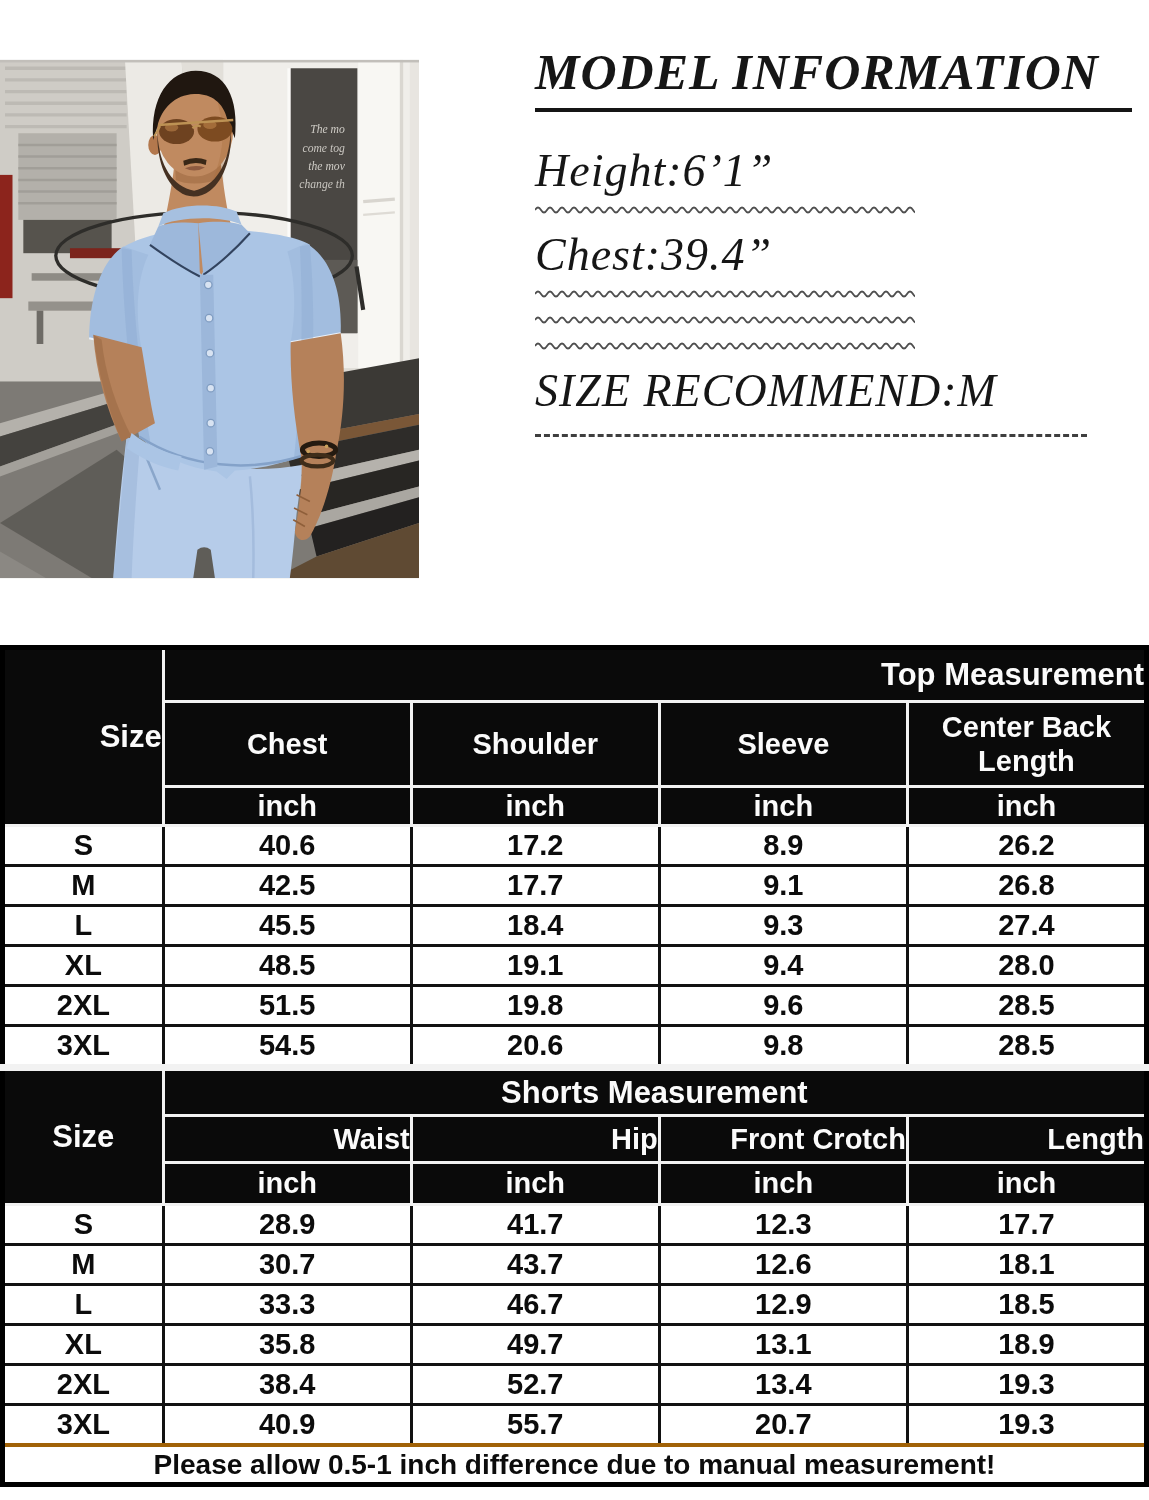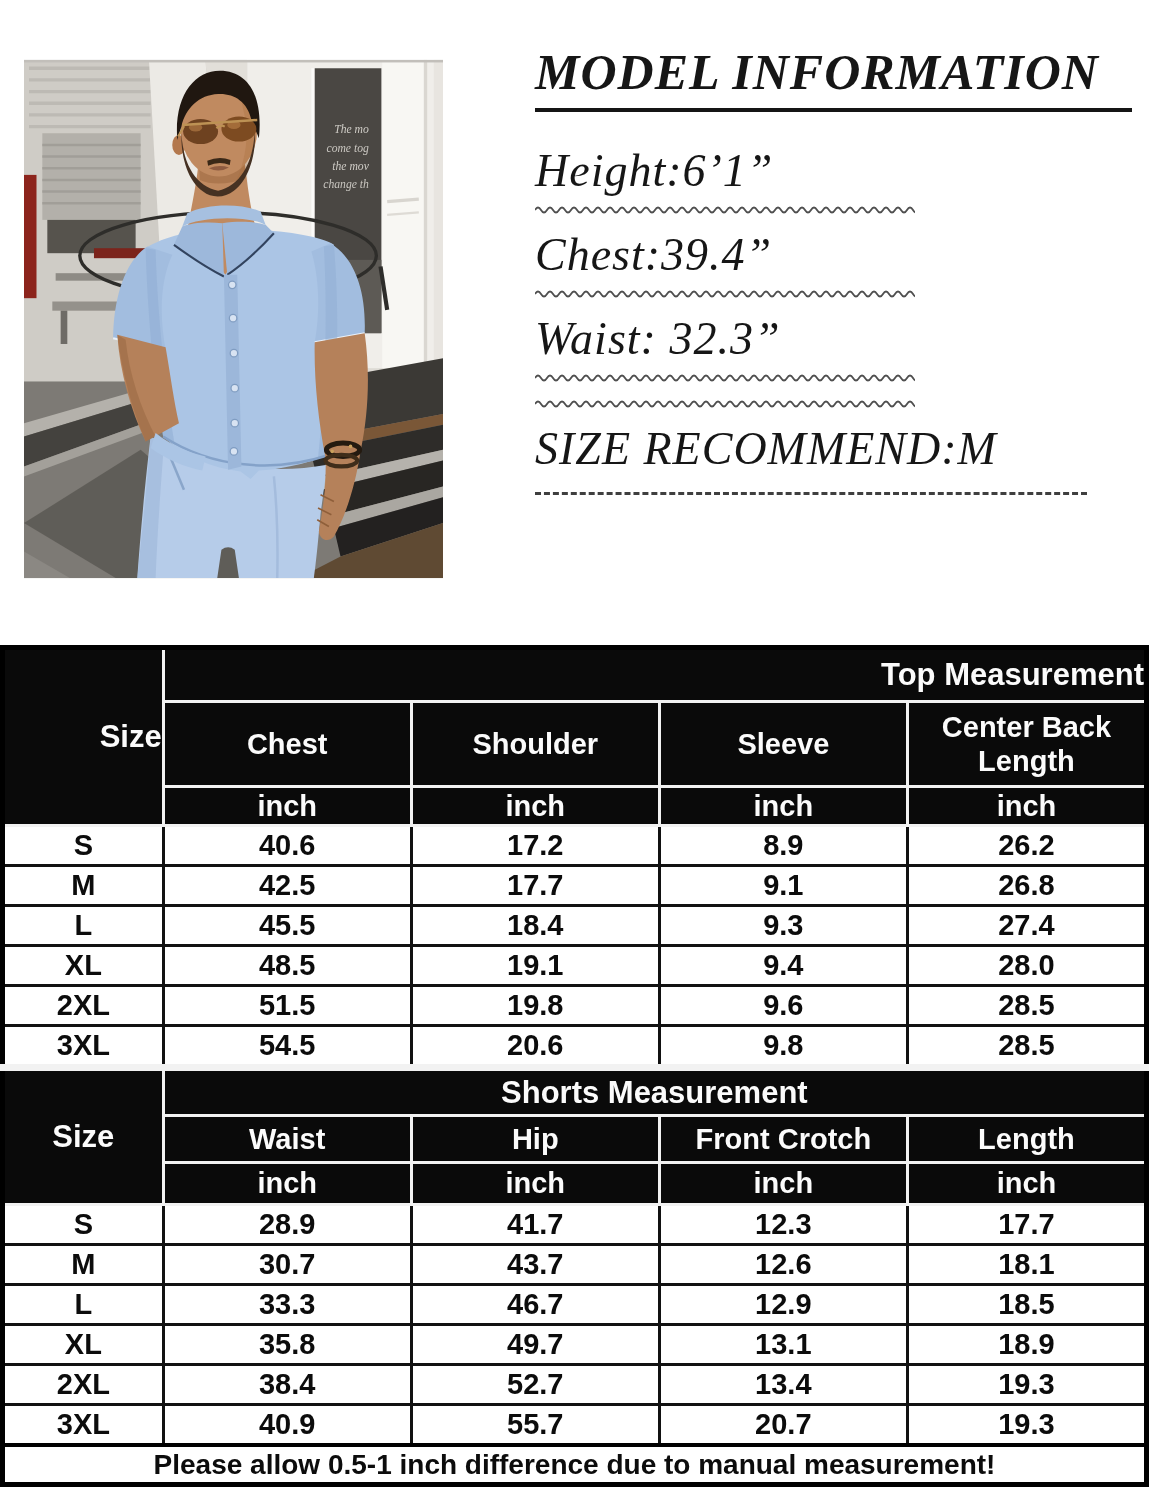--- a/index.html
+++ b/index.html
@@ -2,21 +2,21 @@
 <html><head>
 <meta charset="utf-8">
 <style>
   html,body { margin:0; padding:0; background:#ffffff; }
   .page {
     position:relative; width:1149px; height:1500px; background:#ffffff;
     overflow:hidden; font-family:"Liberation Sans", sans-serif;
   }
 
   
-  .photo { position:absolute; left:24px; top:8px; width:419px; height:622px; }
+  .photo { position:absolute; left:0; top:8px; width:419px; height:622px; }
   .photo svg { display:block; width:100%; height:100%; }
 
   
   .model-info {
     position:absolute; left:535px; top:44px; width:597px;
     font-family:"Liberation Serif", serif; font-style:italic; color:#161616;
   }
   .mi-title {
     margin:0 0 34px 0; font-size:50px; line-height:56px; font-weight:bold;
     letter-spacing:1px; padding-bottom:8px; border-bottom:4px solid #151515;
@@ -36,24 +36,24 @@
   table.size-table td {
     border:3px solid #111; background:#ffffff; text-align:center;
     vertical-align:middle; padding:0; font-size:29px; height:37px;
     font-family:"Liberation Sans", sans-serif;
   }
   table.size-table td.hdr { background:#0a0a0a; color:#fbfbfb; border-color:#f2f2f2; }
   tr.t1-title td { height:50px; font-size:31px;text-align:right; }
   tr.t1-cols  td { height:82px; line-height:34px; }
   tr.t1-unit  td { height:36px; }
   tr.t2-title td { height:43px; font-size:31px; }
-  tr.t2-cols  td { height:44px; }
+  tr.t2-cols  td { height:44px;text-align:right; }
   tr.t2-unit  td { height:39px; }
   tr.sec2 td { border-top:7px solid #000; }
-  tr.footer td { height:35px; font-size:28px; border:4px solid #000000; }
+  tr.footer td { height:35px; font-size:28px; border:4px solid #a16207; }
 </style>
 </head>
 <body>
 
 <div class="page">
 
   <div class="photo">
     <svg viewBox="0 0 503 622" xmlns="http://www.w3.org/2000/svg">
 
       <rect width="503" height="622" fill="#dbd8d3"></rect>
@@ -219,21 +219,20 @@
     <div class="spec-line">Height:6’1”</div>
     <svg class="wavy" width="380" height="12" viewBox="0 0 380 12">
         <path class="wave" fill="none" stroke="#4f4f4f" stroke-width="1.8" d="M0 6 q3 -5 6 0 q3 5 6 0 q3 -5 6 0 q3 5 6 0 q3 -5 6 0 q3 5 6 0 q3 -5 6 0 q3 5 6 0 q3 -5 6 0 q3 5 6 0 q3 -5 6 0 q3 5 6 0 q3 -5 6 0 q3 5 6 0 q3 -5 6 0 q3 5 6 0 q3 -5 6 0 q3 5 6 0 q3 -5 6 0 q3 5 6 0 q3 -5 6 0 q3 5 6 0 q3 -5 6 0 q3 5 6 0 q3 -5 6 0 q3 5 6 0 q3 -5 6 0 q3 5 6 0 q3 -5 6 0 q3 5 6 0 q3 -5 6 0 q3 5 6 0 q3 -5 6 0 q3 5 6 0 q3 -5 6 0 q3 5 6 0 q3 -5 6 0 q3 5 6 0 q3 -5 6 0 q3 5 6 0 q3 -5 6 0 q3 5 6 0 q3 -5 6 0 q3 5 6 0 q3 -5 6 0 q3 5 6 0 q3 -5 6 0 q3 5 6 0 q3 -5 6 0 q3 5 6 0 q3 -5 6 0 q3 5 6 0 q3 -5 6 0 q3 5 6 0 q3 -5 6 0 q3 5 6 0 q3 -5 6 0 q3 5 6 0 q3 -5 6 0 q3 5 6 0 q3 -5 6 0 q3 5 6 0 q3 -5 6 0 q3 5 6 0"></path>
       </svg>
 
     <div class="spec-line">Chest:39.4”</div>
     <svg class="wavy" width="380" height="12" viewBox="0 0 380 12">
         <path class="wave" fill="none" stroke="#4f4f4f" stroke-width="1.8" d="M0 6 q3 -5 6 0 q3 5 6 0 q3 -5 6 0 q3 5 6 0 q3 -5 6 0 q3 5 6 0 q3 -5 6 0 q3 5 6 0 q3 -5 6 0 q3 5 6 0 q3 -5 6 0 q3 5 6 0 q3 -5 6 0 q3 5 6 0 q3 -5 6 0 q3 5 6 0 q3 -5 6 0 q3 5 6 0 q3 -5 6 0 q3 5 6 0 q3 -5 6 0 q3 5 6 0 q3 -5 6 0 q3 5 6 0 q3 -5 6 0 q3 5 6 0 q3 -5 6 0 q3 5 6 0 q3 -5 6 0 q3 5 6 0 q3 -5 6 0 q3 5 6 0 q3 -5 6 0 q3 5 6 0 q3 -5 6 0 q3 5 6 0 q3 -5 6 0 q3 5 6 0 q3 -5 6 0 q3 5 6 0 q3 -5 6 0 q3 5 6 0 q3 -5 6 0 q3 5 6 0 q3 -5 6 0 q3 5 6 0 q3 -5 6 0 q3 5 6 0 q3 -5 6 0 q3 5 6 0 q3 -5 6 0 q3 5 6 0 q3 -5 6 0 q3 5 6 0 q3 -5 6 0 q3 5 6 0 q3 -5 6 0 q3 5 6 0 q3 -5 6 0 q3 5 6 0 q3 -5 6 0 q3 5 6 0 q3 -5 6 0 q3 5 6 0"></path>
       </svg>
 
-    <div class="spec-line">Waist: 32.3”</div>
     <svg class="wavy" width="380" height="12" viewBox="0 0 380 12">
         <path class="wave" fill="none" stroke="#4f4f4f" stroke-width="1.8" d="M0 6 q3 -5 6 0 q3 5 6 0 q3 -5 6 0 q3 5 6 0 q3 -5 6 0 q3 5 6 0 q3 -5 6 0 q3 5 6 0 q3 -5 6 0 q3 5 6 0 q3 -5 6 0 q3 5 6 0 q3 -5 6 0 q3 5 6 0 q3 -5 6 0 q3 5 6 0 q3 -5 6 0 q3 5 6 0 q3 -5 6 0 q3 5 6 0 q3 -5 6 0 q3 5 6 0 q3 -5 6 0 q3 5 6 0 q3 -5 6 0 q3 5 6 0 q3 -5 6 0 q3 5 6 0 q3 -5 6 0 q3 5 6 0 q3 -5 6 0 q3 5 6 0 q3 -5 6 0 q3 5 6 0 q3 -5 6 0 q3 5 6 0 q3 -5 6 0 q3 5 6 0 q3 -5 6 0 q3 5 6 0 q3 -5 6 0 q3 5 6 0 q3 -5 6 0 q3 5 6 0 q3 -5 6 0 q3 5 6 0 q3 -5 6 0 q3 5 6 0 q3 -5 6 0 q3 5 6 0 q3 -5 6 0 q3 5 6 0 q3 -5 6 0 q3 5 6 0 q3 -5 6 0 q3 5 6 0 q3 -5 6 0 q3 5 6 0 q3 -5 6 0 q3 5 6 0 q3 -5 6 0 q3 5 6 0 q3 -5 6 0 q3 5 6 0"></path>
       </svg>
 
     <svg class="wavy" width="380" height="12" viewBox="0 0 380 12">
         <path class="wave" fill="none" stroke="#4f4f4f" stroke-width="1.8" d="M0 6 q3 -5 6 0 q3 5 6 0 q3 -5 6 0 q3 5 6 0 q3 -5 6 0 q3 5 6 0 q3 -5 6 0 q3 5 6 0 q3 -5 6 0 q3 5 6 0 q3 -5 6 0 q3 5 6 0 q3 -5 6 0 q3 5 6 0 q3 -5 6 0 q3 5 6 0 q3 -5 6 0 q3 5 6 0 q3 -5 6 0 q3 5 6 0 q3 -5 6 0 q3 5 6 0 q3 -5 6 0 q3 5 6 0 q3 -5 6 0 q3 5 6 0 q3 -5 6 0 q3 5 6 0 q3 -5 6 0 q3 5 6 0 q3 -5 6 0 q3 5 6 0 q3 -5 6 0 q3 5 6 0 q3 -5 6 0 q3 5 6 0 q3 -5 6 0 q3 5 6 0 q3 -5 6 0 q3 5 6 0 q3 -5 6 0 q3 5 6 0 q3 -5 6 0 q3 5 6 0 q3 -5 6 0 q3 5 6 0 q3 -5 6 0 q3 5 6 0 q3 -5 6 0 q3 5 6 0 q3 -5 6 0 q3 5 6 0 q3 -5 6 0 q3 5 6 0 q3 -5 6 0 q3 5 6 0 q3 -5 6 0 q3 5 6 0 q3 -5 6 0 q3 5 6 0 q3 -5 6 0 q3 5 6 0 q3 -5 6 0 q3 5 6 0"></path>
       </svg>
 
     <div class="spec-line size-rec">SIZE RECOMMEND:M</div>
     <div class="dashed-line"></div>

